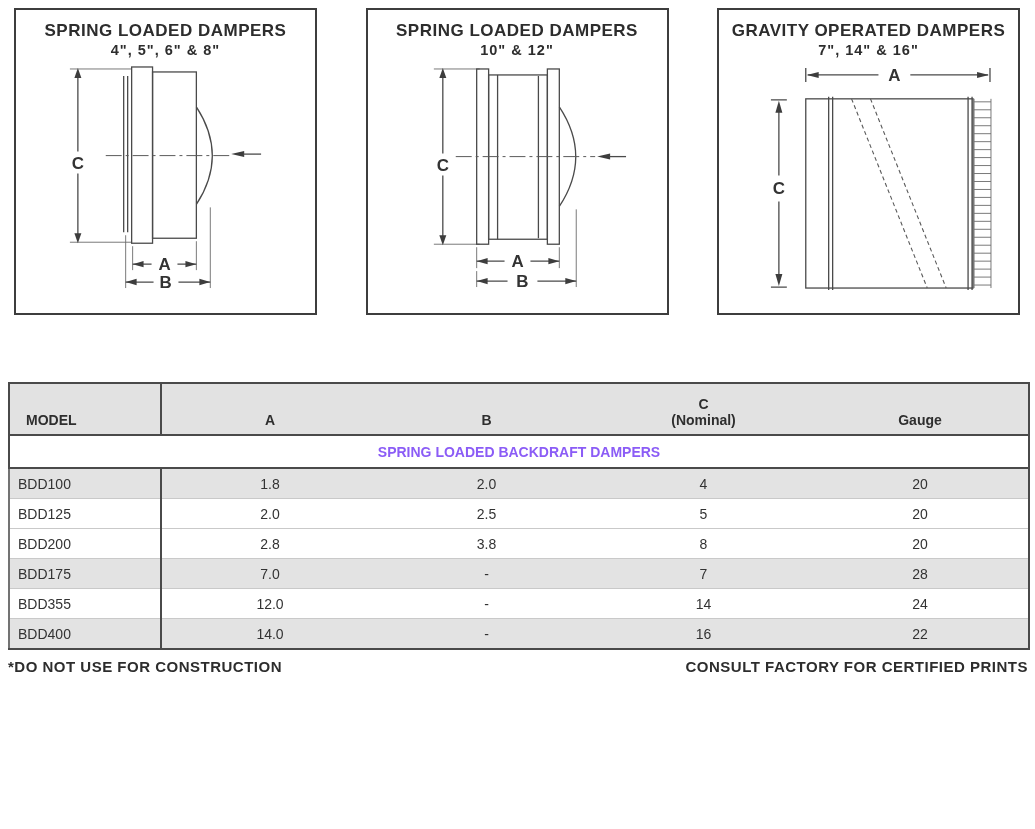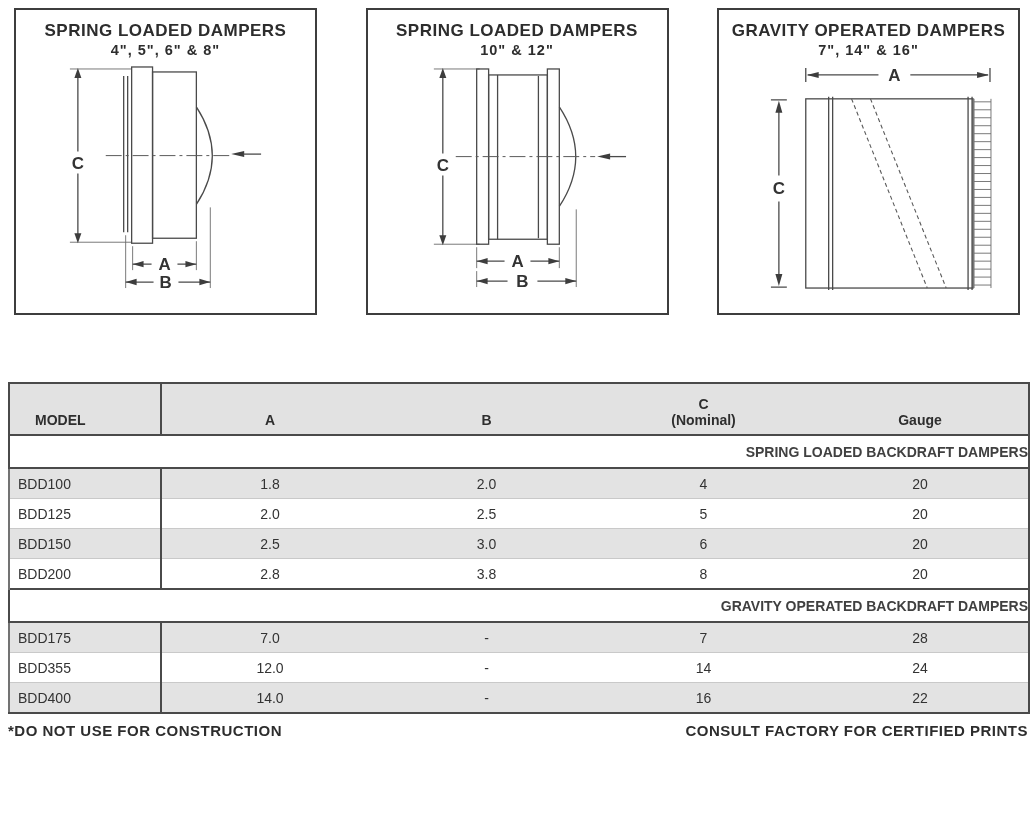--- a/index.html
+++ b/index.html
@@ -73,33 +73,33 @@
     background:#e2e2e2;
     border-top:2px solid #4a4a4a;
     border-bottom:2px solid #4a4a4a;
     font-weight:700;
     vertical-align:bottom;
     padding-bottom:6px;
     height:44px;
     color:#2e2e2e;
   }
   tr.colhead th.c-model{
-    text-align:left;padding-left:25px;
+    text-align:left;padding-left:16px;
     border-left:2px solid #4a4a4a;
     border-right:2px solid #4a4a4a;
   }
   tr.colhead th.c-gauge{border-right:2px solid #4a4a4a;}
   td.section{
     border:2px solid #4a4a4a;
     background:#fff;
     font-weight:700;
-    text-align:right;
+    text-align:center;
     padding-left:8px;
     height:31px;
-    color:#404040;
+    color:#8b5cf6;
   }
   tr.datarow td{
     height:29px;
     text-align:center;
     border-bottom:1px solid #c9c9c9;
     background:#fff;
   }
   tr.datarow td.c-model{
     text-align:left;padding-left:8px;
     border-left:2px solid #737373;
@@ -277,38 +277,28 @@
         <td>4</td>
         <td class="c-gauge">20</td>
       </tr>
       <tr class="datarow">
         <td class="c-model">BDD125</td>
         <td>2.0</td>
         <td>2.5</td>
         <td>5</td>
         <td class="c-gauge">20</td>
       </tr>
-      <tr class="datarow shade">
-        <td class="c-model">BDD150</td>
-        <td>2.5</td>
-        <td>3.0</td>
-        <td>6</td>
-        <td class="c-gauge">20</td>
-      </tr>
       <tr class="datarow">
         <td class="c-model">BDD200</td>
         <td>2.8</td>
         <td>3.8</td>
         <td>8</td>
         <td class="c-gauge">20</td>
       </tr>
 
-      <tr>
-        <td class="section" colspan="5">GRAVITY OPERATED BACKDRAFT DAMPERS</td>
-      </tr>
       <tr class="datarow shade">
         <td class="c-model">BDD175</td>
         <td>7.0</td>
         <td>-</td>
         <td>7</td>
         <td class="c-gauge">28</td>
       </tr>
       <tr class="datarow">
         <td class="c-model">BDD355</td>
         <td>12.0</td>

